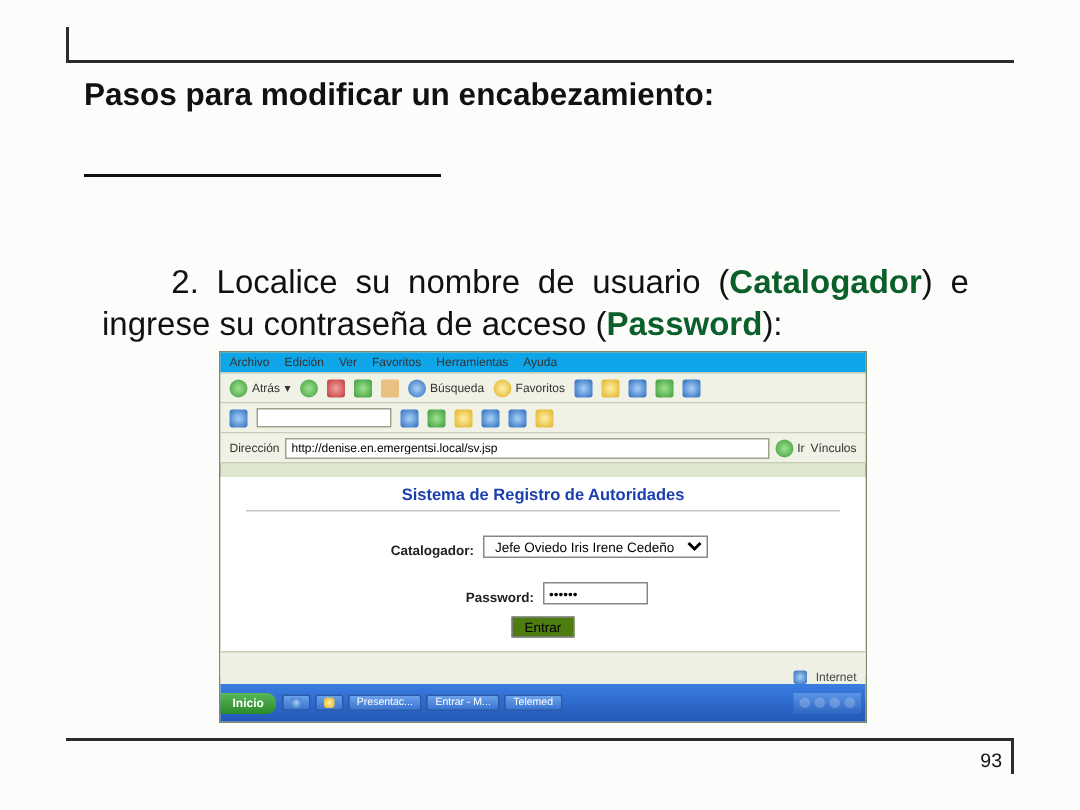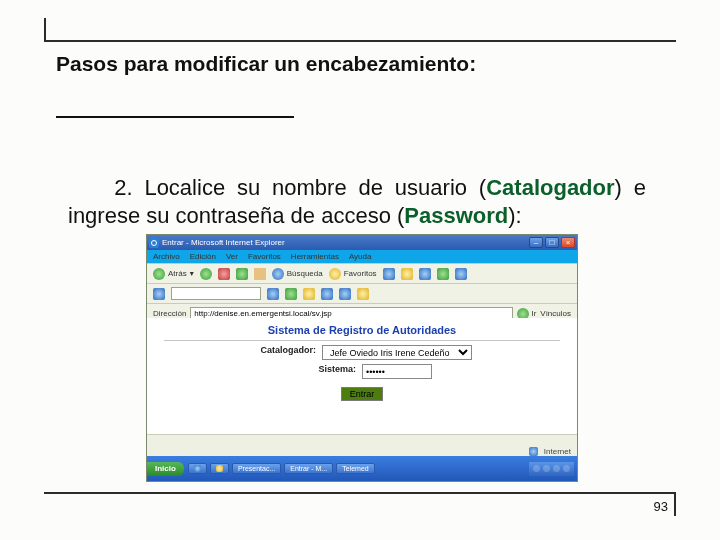--- a/index.html
+++ b/index.html
@@ -83,21 +83,21 @@
   .go { display:flex; align-items:center; gap:2px; }
   .content-area {
     position: absolute; left: 0; right: 0; top: 83px; bottom: 30px;
     background: #fff;
     display: flex; flex-direction: column; align-items: center;
   }
   .sys-title {
     margin-top: 6px; color: #1b3fae; font-weight: 700; font-size: 11px;
   }
   .hr-line { width: 92%; height: 1px; background: #c5c5c5; margin-top: 4px; }
-  .form-row { display: flex; align-items: flex-start; gap: 6px; margin-top: 4px; }
+  .form-row { display: flex; align-items: flex-end; gap: 6px; margin-top: 16px; }
   .form-row label { font-size: 9px; font-weight: 700; color: #222; width: 64px; text-align: right; }
   .form-row select, .form-row input[type="password"] {
     height: 15px; font-size: 9px; border: 1px solid #888; background: #fff; padding: 0 3px;
   }
   .form-row select { width: 150px; }
   .form-row input[type="password"] { width: 70px; }
   .enter-btn {
     margin-top: 8px; font-size: 9px; padding: 1px 8px;
     background: #4d7c0f; border: 1px solid #7a7a7a; border-radius: 0;
   }
@@ -139,31 +139,20 @@
   <div class="rule-top"></div>
 
   <h1 class="title">Pasos para modificar un encabezamiento:</h1>
   <div class="title-underline"></div>
 
   <p class="body-text">
     <span class="indent"></span><span>2. Localice su nombre de usuario (</span><span class="hl">Catalogador</span><span>) e ingrese su contraseña de acceso (</span><span class="hl">Password</span><span>):</span>
   </p>
 
   <div class="mini">
-    <div class="titlebar">
-      <div class="t-left">
-        <span class="ie-ico"></span>
-        <span>Entrar - Microsoft Internet Explorer</span>
-      </div>
-      <div class="win-btns">
-        <div class="win-btn">–</div>
-        <div class="win-btn">□</div>
-        <div class="win-btn cl">×</div>
-      </div>
-    </div>
     <div class="menubar">
       <span>Archivo</span>
       <span>Edición</span>
       <span>Ver</span>
       <span>Favoritos</span>
       <span>Herramientas</span>
       <span>Ayuda</span>
     </div>
     <div class="toolbar1">
       <span class="tbtn"><span class="ico green"></span><span>Atrás</span> ▾</span>
@@ -208,21 +197,21 @@
     <div class="content-area">
       <div class="sys-title">Sistema de Registro de Autoridades</div>
       <div class="hr-line"></div>
       <div class="form-row">
         <label>Catalogador:</label>
         <select>
           <option>Jefe Oviedo Iris Irene Cedeño</option>
         </select>
       </div>
       <div class="form-row">
-        <label>Sistema:</label>
+        <label>Password:</label>
         <input type="password" value="••••••" style="">
       </div>
       <button class="enter-btn">Entrar</button>
     </div>
 
     <div class="statusbar">
       <span class="ico blue sq" style="width:9px;height:9px;"></span>
       <span>Internet</span>
     </div>
 

